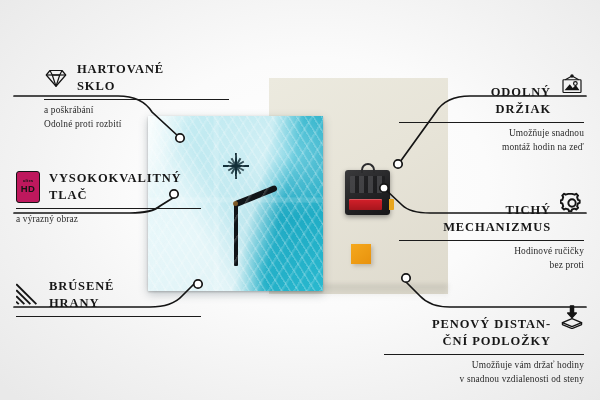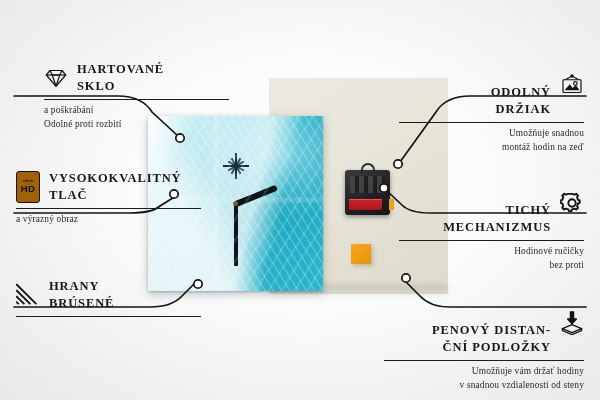--- a/index.html
+++ b/index.html
@@ -108,21 +108,21 @@
   .desc{
     font-family:"Liberation Serif", serif;
     font-size:9.4px; color:#2a2a2a; line-height:1.45; letter-spacing:.15px;
   }
   .feat.right .desc{ text-align:right; }
   .ico{ width:24px; height:24px; flex:0 0 24px; display:block; }
 
   
   .hd-badge{ width:24px; height:32px; flex:0 0 24px; border:1.6px solid #141414;
     border-radius:3px; display:flex; flex-direction:column; align-items:center;
-    justify-content:center; line-height:1; background:#a16207; }
+    justify-content:center; line-height:1; background:#be185d; }
   .hd-badge .u{ font-size:4.4px; letter-spacing:.2px; color:#141414;
     font-family:"Liberation Sans", sans-serif; font-weight:700; margin-bottom:.5px;}
   .hd-badge .hd{ font-size:9.5px; font-weight:700; color:#141414;
     font-family:"Liberation Sans", sans-serif; letter-spacing:.3px;}
 </style>
 </head>
 <body>
 
 <div class="stage">
 
@@ -248,22 +248,22 @@
     <div class="head">
       <svg class="ico" viewBox="0 0 28 28">
         <g stroke="#141414" stroke-width="2.1" stroke-linecap="square">
           <path d="M1,2 L23,24"></path>
             <path d="M1,9 L16,24"></path>
           <path d="M1,16 L9,24"></path>
             <path d="M1,22.5 L2.5,24"></path>
         </g>
       </svg>
       <div class="title">
+        <div>BRÚSENÉ</div>
         <div>HRANY</div>
-        <div>BRÚSENÉ</div>
       </div>
     </div>
     <div class="rule"></div>
   </div>
 
   <div class="feat right" style="left:399px; top:52px;">
     <div class="head">
       <div class="title">
         <div>ODOLNÝ</div>
         <div>DRŽIAK</div>
@@ -298,21 +298,21 @@
         </g>
       </svg>
     </div>
     <div class="rule"></div>
     <div class="desc">
       <div>Hodinové ručičky</div>
       <div>bez proti</div>
     </div>
   </div>
 
-  <div class="feat right" style="left:384px; top:290px; width:200px;">
+  <div class="feat right" style="left:384px; top:284px; width:200px;">
     <div class="head">
       <div class="title">
         <div>PENOVÝ DISTAN-</div>
         <div>ČNÍ PODLOŽKY</div>
       </div>
       <svg class="ico" viewBox="0 0 30 30">
         <g fill="none" stroke="#141414" stroke-width="1.6" stroke-linejoin="round">
           <path d="M13,1 h4 v9 h3.5 l-5.5,6 -5.5,-6 h3.5 z" fill="#141414"></path>
           <path d="M15,17 L27,22 L15,27 L3,22 Z"></path>
           <path d="M3,22 v2.5 L15,29.5 L27,24.5 V22"></path>

